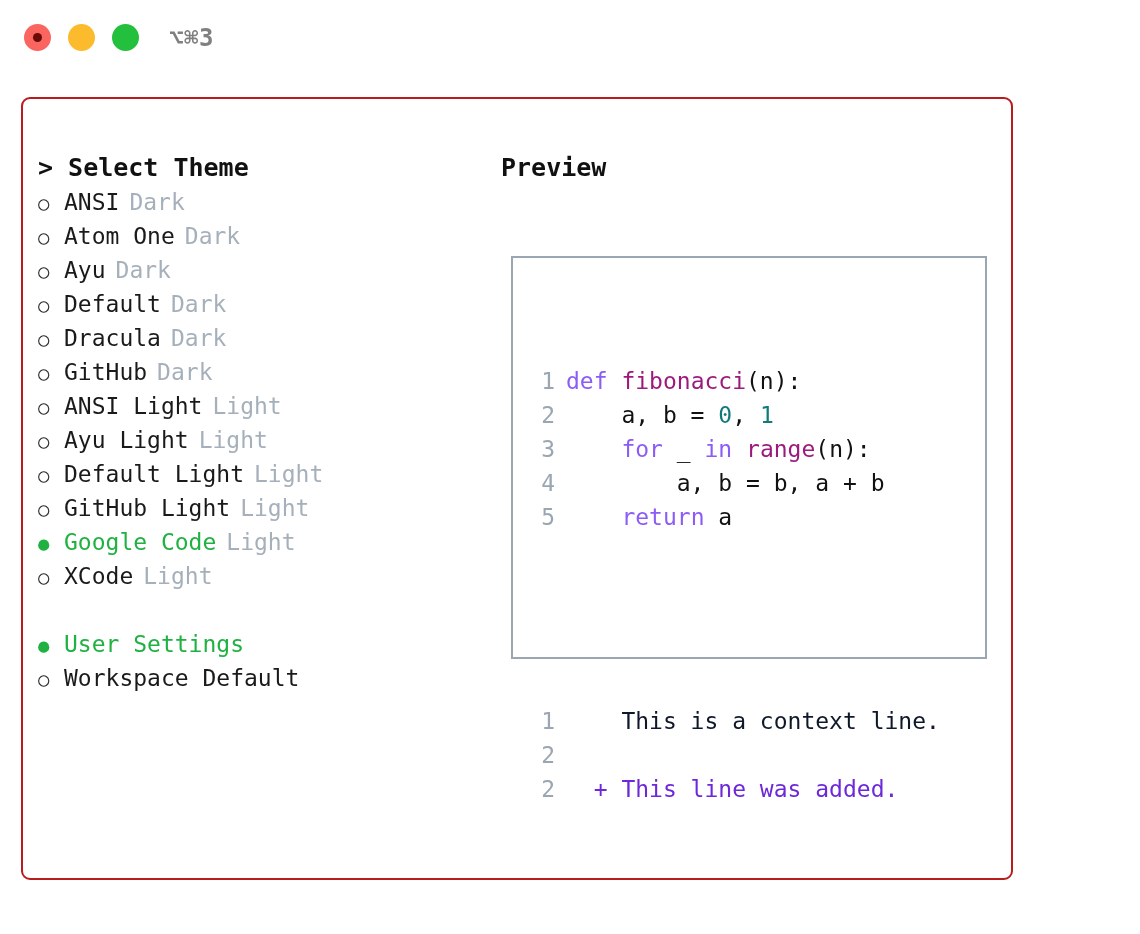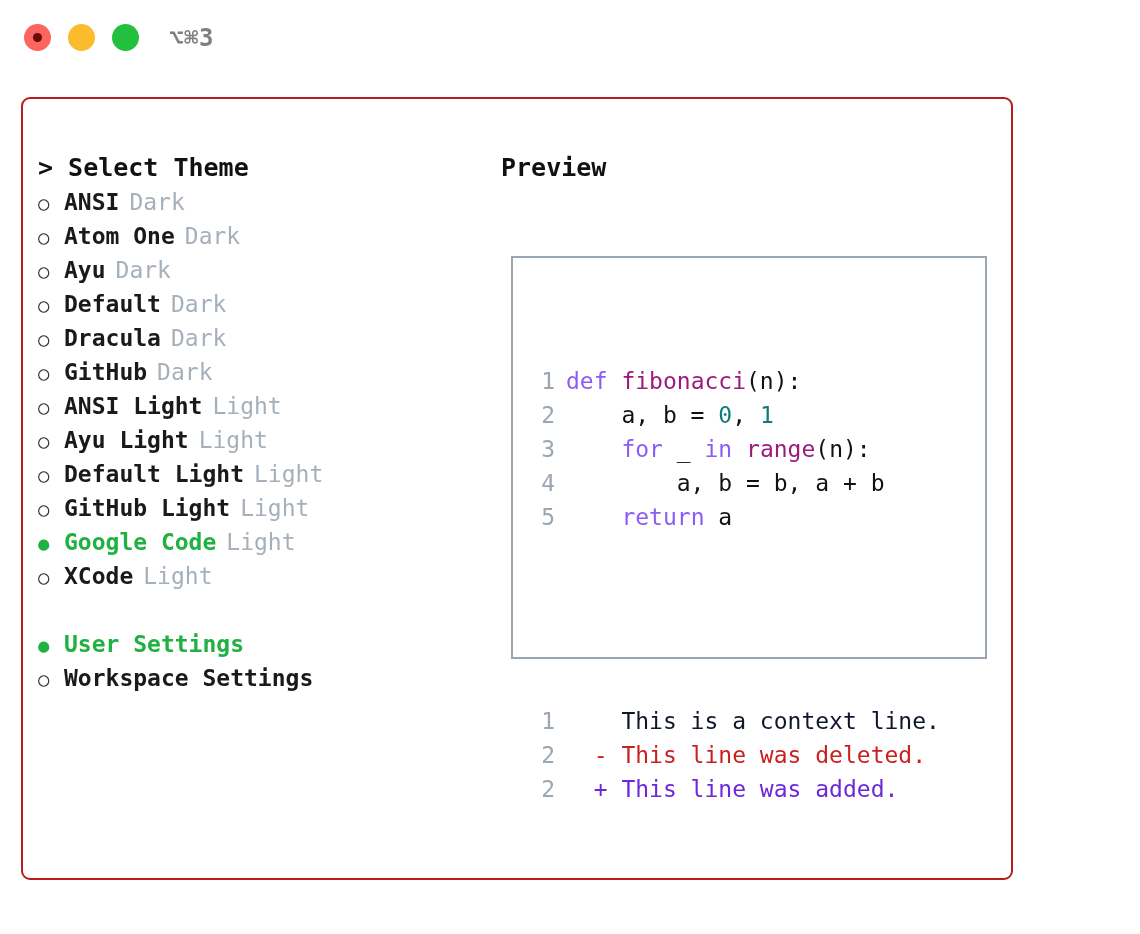--- a/index.html
+++ b/index.html
@@ -111,21 +111,21 @@
     white-space: pre;
   }
   .bullet {
     width: 26px;
     flex: 0 0 26px;
     color: #2d2d2d;
     font-size: 19px;
     line-height: 34px;
   }
   .bullet.sel { color: #1fb141; font-size: 19px; }
-  .row-label { color: #1a1a1a; font-weight: bold; }
+  .row-label { color: #1a1a1a; }
   .row.selected .row-label { color: #1fb141; }
   .row-tag {
     color: #a5b0bb;
     margin-left: 10px;
   }
 
   .section-header-row {
     display: flex;
     align-items: baseline;
     height: 34px;
@@ -229,33 +229,33 @@
           <div class="row"><span class="bullet">○</span><span class="row-label">GitHub Light</span><span class="row-tag">Light</span></div>
           <div class="row selected"><span class="bullet sel">●</span><span class="row-label">Google Code</span><span class="row-tag">Light</span></div>
           <div class="row"><span class="bullet">○</span><span class="row-label">XCode</span><span class="row-tag">Light</span></div>
         </div>
 
       <div class="spacer-sm"></div>
 
 
       <div id="apply-list">
           <div class="row selected"><span class="bullet sel">●</span><span class="row-label">User Settings</span></div>
-          <div class="row"><span class="bullet">○</span><span class="row-label">Workspace Settings</span></div>
+          <div class="row"><span class="bullet">○</span><span class="row-label">Workspace Default</span></div>
         </div>
 
       <div class="spacer-xs"></div>
 
     </div>
 
     <div class="right-col">
       <div class="col-header">Preview</div>
 
       <div class="preview-box">
         <div class="code">
           <div id="code-lines"><div class="cline"><span class="lno">1</span><span class="ctext"><span class="tok-kw">def </span><span class="tok-fn">fibonacci</span><span class="tok-pl">(n):</span></span></div><div class="cline"><span class="lno">2</span><span class="ctext"><span class="tok-pl">    a, b = </span><span class="tok-num">0</span><span class="tok-pl">, </span><span class="tok-num">1</span></span></div><div class="cline"><span class="lno">3</span><span class="ctext"><span class="tok-pl">    </span><span class="tok-kw">for</span><span class="tok-pl"> _ </span><span class="tok-kw">in</span><span class="tok-pl"> </span><span class="tok-fn">range</span><span class="tok-pl">(n):</span></span></div><div class="cline"><span class="lno">4</span><span class="ctext"><span class="tok-pl">        a, b = b, a + b</span></span></div><div class="cline"><span class="lno">5</span><span class="ctext"><span class="tok-pl">    </span><span class="tok-kw">return</span><span class="tok-pl"> a</span></span></div></div>
           <div class="blankline"></div>
-          <div id="diff-lines"><div class="cline"><span class="lno">1</span><span class="ctext diff-ctx">    This is a context line.</span></div><div class="cline"><span class="lno">2</span><span class="ctext diff-del">  - This line was deleted.</span></div><div class="cline"><span class="lno">2</span><span class="ctext diff-add">  + This line was added.</span></div></div>
+          <div id="diff-lines"><div class="cline"><span class="lno">1</span><span class="ctext diff-ctx">    This is a context line.</span></div><div class="cline"><span class="lno">2</span></div><div class="cline"><span class="lno">2</span><span class="ctext diff-add">  + This line was added.</span></div></div>
         </div>
       </div>
     </div>
 
   </div>
 </div>
 
 </body></html>

